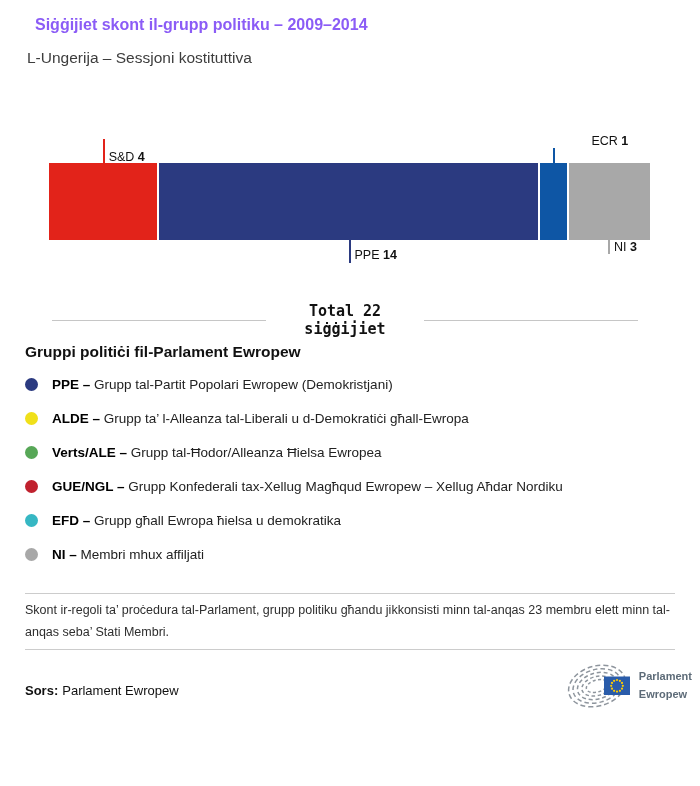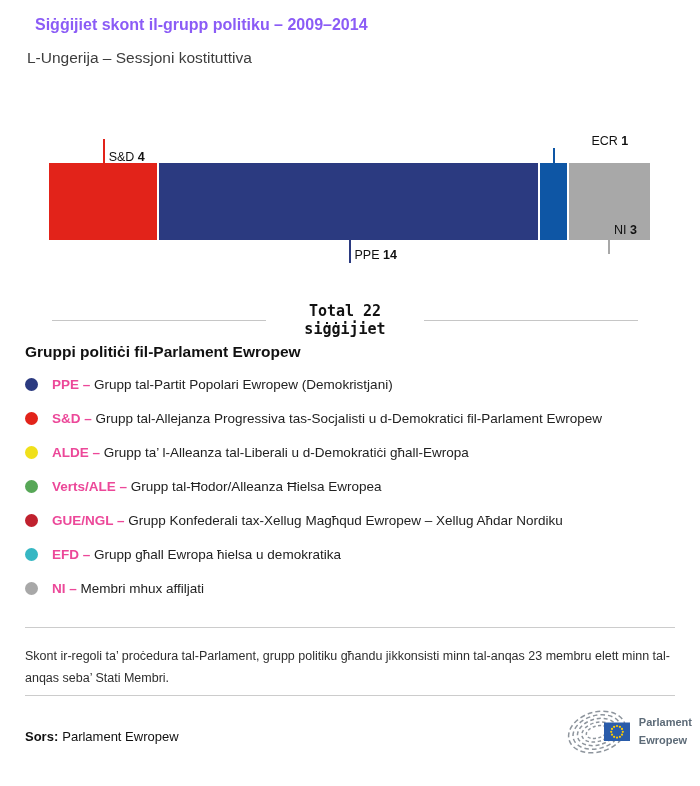--- a/index.html
+++ b/index.html
@@ -26,26 +26,26 @@
     width: 142px; text-align: center;
     font-family: "DejaVu Sans Mono", monospace;
     font-weight: 700; font-size: 15px; line-height: 18px; color: #111;
   }
 
   .legend-heading { margin: 5px 25px 0; font-size: 15.5px; font-weight: 700; color: #111; }
   .legend { list-style: none; margin: 6px 25px 0; padding: 0; }
   .legend li { display: flex; align-items: center; height: 34px; }
   .dot { width: 13px; height: 13px; border-radius: 50%; margin-right: 14px; flex: none; }
   .ltext { font-size: 13.5px; color: #222; }
-  .ltext b { color: #ec4899; }
+  .ltext b { color: #000000; }
 
   .footnote {
     margin: 22px 25px 0;
     border-top: 1px solid #cccccc; border-bottom: 1px solid #cccccc;
-    padding: 17px 0 6px;
+    padding: 5px 0 6px;
     font-size: 12.5px; line-height: 22px; color: #2e2e2e;
   }
 
   .bottom-row { display: flex; justify-content: space-between; align-items: flex-end; margin: 10px 8px 0 25px; }
   .source { font-size: 13px; color: #111; margin: 0 0 12px; }
   .source b { margin-right: 4px; }
   .logo { display: flex; align-items: center; }
   .logo-text { font-size: 11px; font-weight: 700; color: #5d6b78; line-height: 18px; margin-left: 6px; }
 </style>
 </head>
@@ -61,41 +61,37 @@
       <div style="flex: 1 1 0px; background: rgb(14, 86, 165);"></div>
       <div style="flex: 3 1 0px; background: rgb(168, 168, 168);"></div>
     </div>
 <div class="tick" style="left: calc(9.091% - 1px); top: 5px; height: 24px; background: rgb(226, 35, 26);"></div>
     <div class="callout-label" style="left: calc(9.091% + 5px); top: 16px;">S&amp;D <b>4</b></div>
     <div class="tick" style="left: calc(50% - 1px); top: 106px; height: 23px; background: rgb(43, 58, 128);"></div>
     <div class="callout-label" style="left: calc(50% + 5px); top: 114px;">PPE <b>14</b></div>
     <div class="tick" style="left: calc(84.091% - 1px); top: 14px; height: 15px; background: rgb(14, 86, 165);"></div>
     <div class="callout-label" style="left: calc(84.091% + 5px); top: 0; margin-left: 32px;">ECR <b>1</b></div>
     <div class="tick" style="left: calc(93.182% - 1px); top: 106px; height: 14px; background: rgb(168, 168, 168);"></div>
-    <div class="callout-label" style="left: calc(93.182% + 5px); top: 89px;">NI <b>3</b></div>
+    <div class="callout-label" style="left: calc(93.182% + 5px); top: 106px;">NI <b>3</b></div>
   </div>
 
 <div class="total-row">
   <div class="hline"></div>
   <div class="total-text">
     <div>Total 22</div>
     <div>siġġijiet</div>
   </div>
   <div class="hline"></div>
 </div>
 
 <div class="legend-heading">Gruppi politiċi fil-Parlament Ewropew</div>
 <ul class="legend">
     <li>
       <span class="dot" style="background: rgb(43, 58, 128);"></span>
       <span class="ltext"><b>PPE – </b>Grupp tal-Partit Popolari Ewropew (Demokristjani)</span>
-    </li>
-    <li>
-      <span class="dot" style="background: rgb(226, 35, 26);"></span>
-      <span class="ltext"><b>S&amp;D – </b>Grupp tal-Allejanza Progressiva tas-Socjalisti u d-Demokratici fil-Parlament Ewropew</span>
     </li>
     <li>
       <span class="dot" style="background: rgb(240, 224, 26);"></span>
       <span class="ltext"><b>ALDE – </b>Grupp ta’ l-Alleanza tal-Liberali u d-Demokratiċi għall-Ewropa</span>
     </li>
     <li>
       <span class="dot" style="background: rgb(87, 167, 87);"></span>
       <span class="ltext"><b>Verts/ALE – </b>Grupp tal-Ħodor/Alleanza Ħielsa Ewropea</span>
     </li>
     <li>

